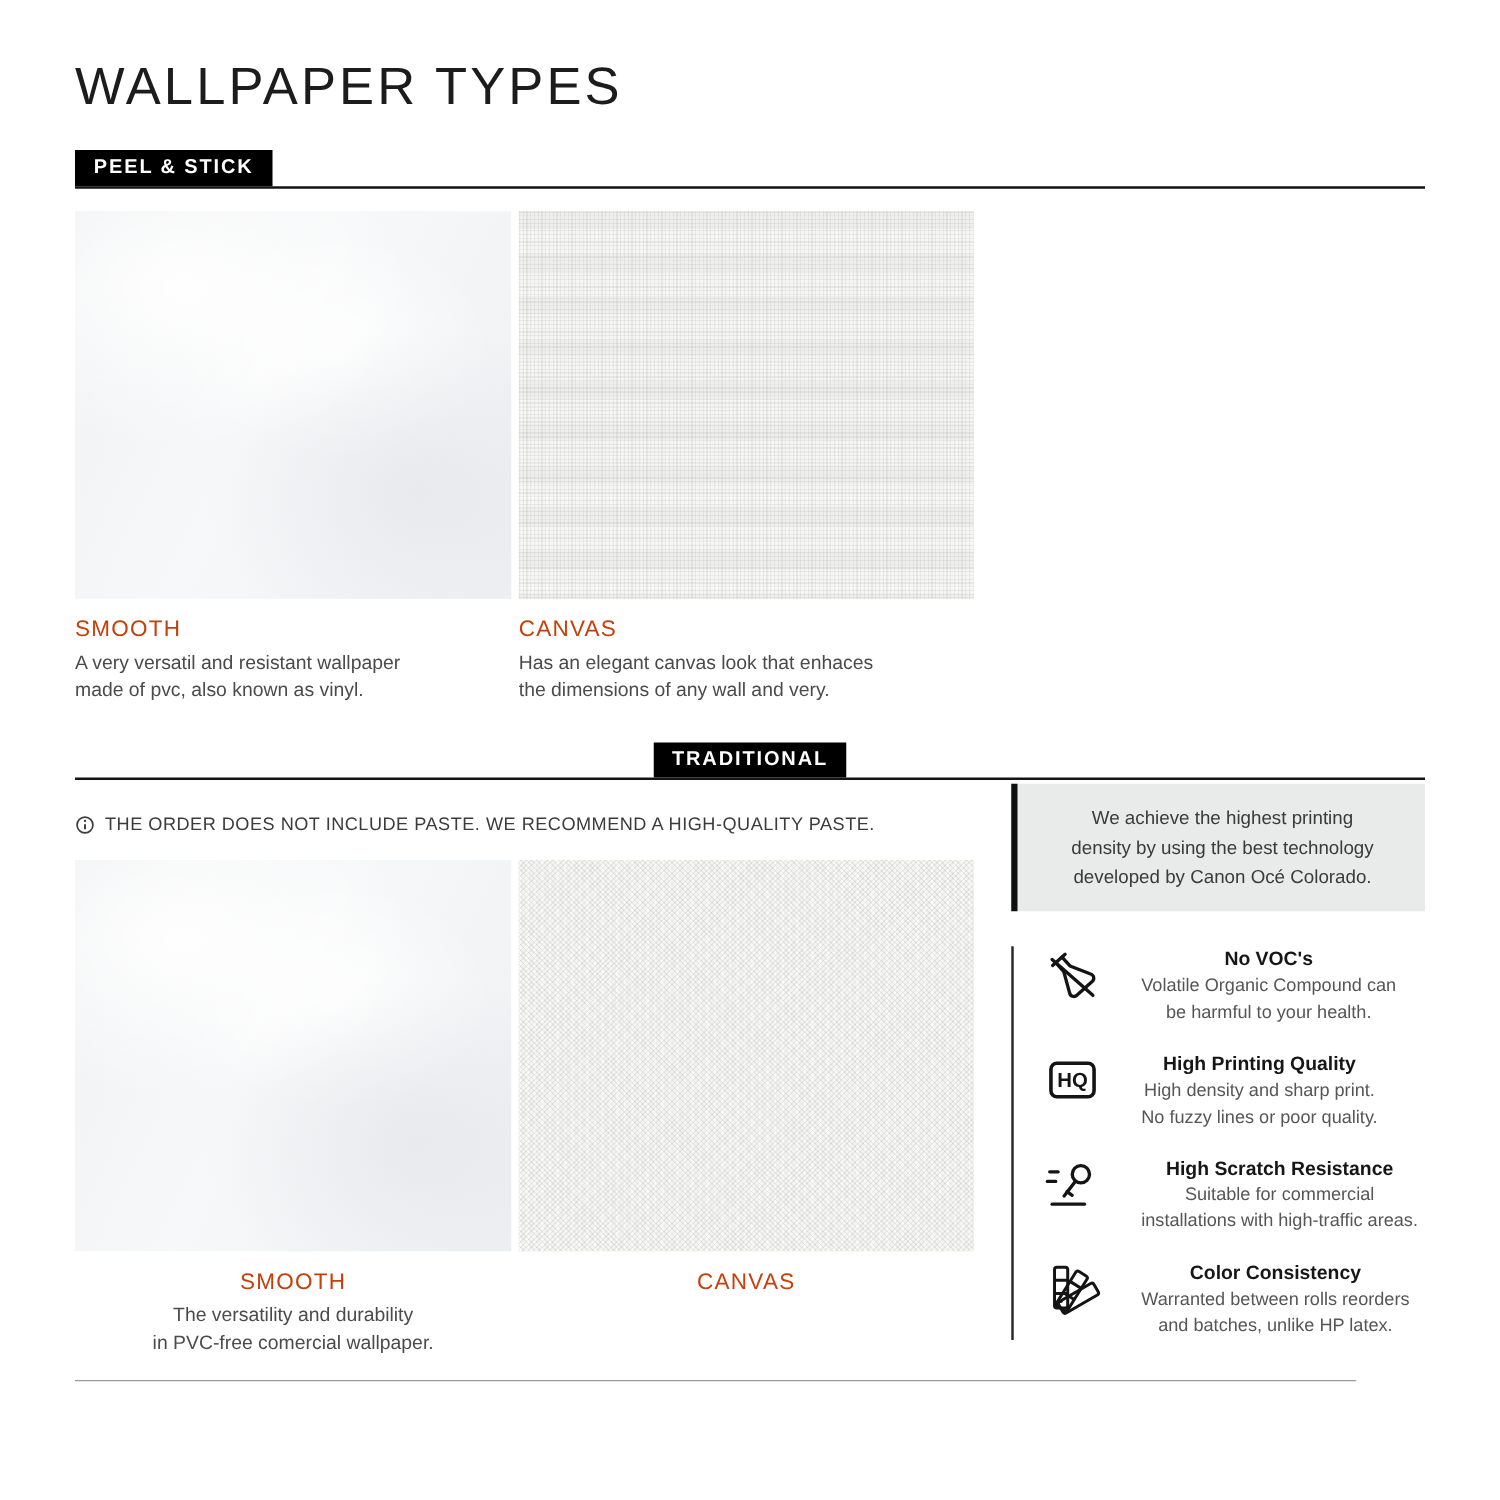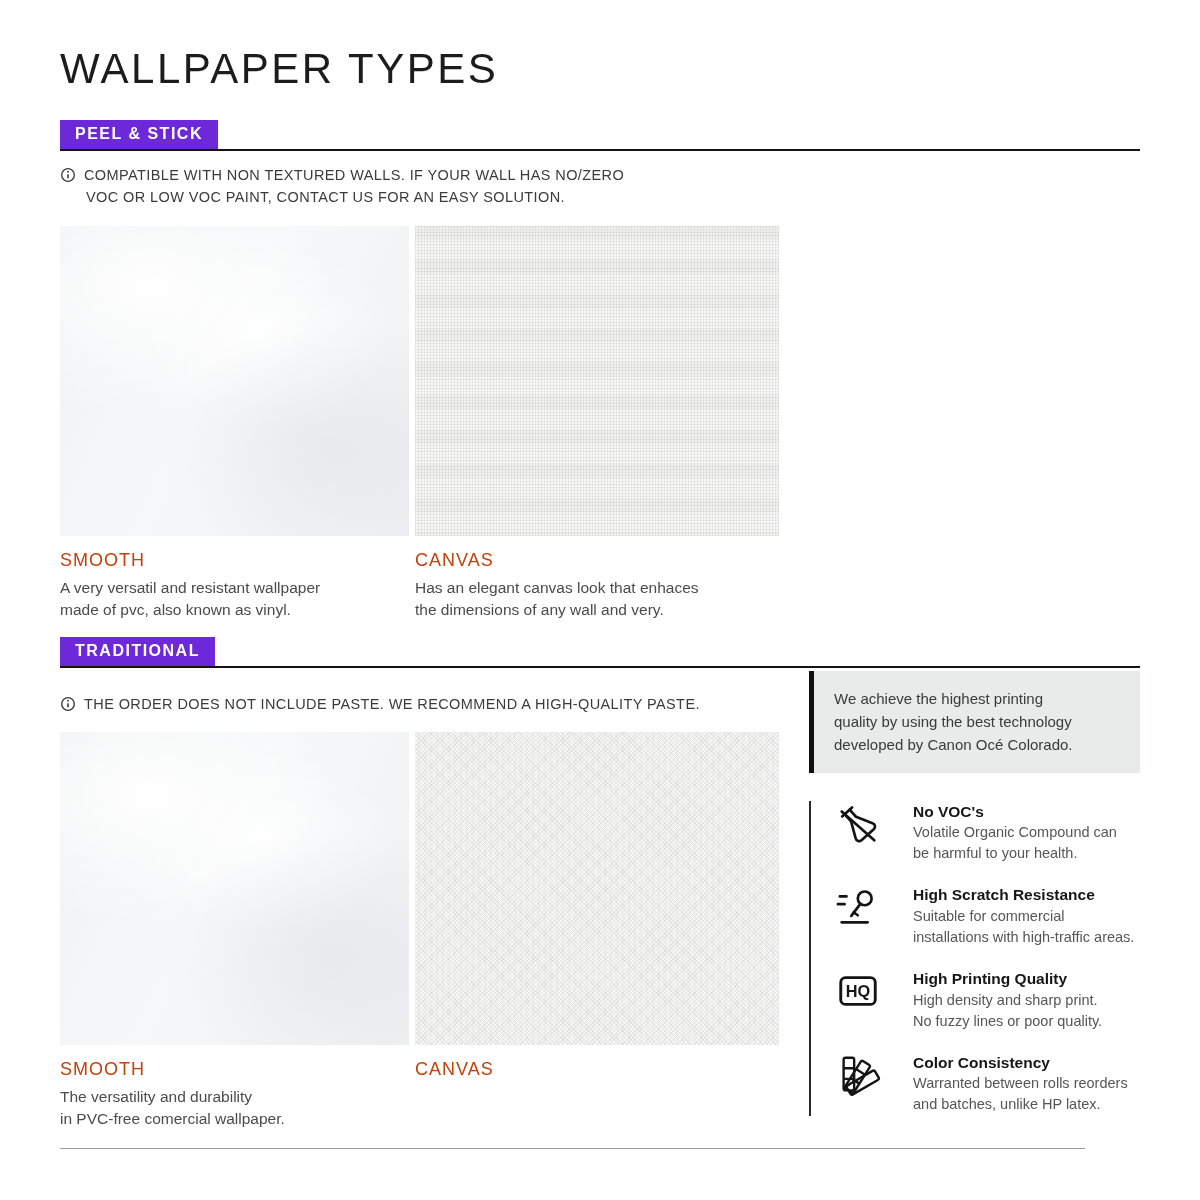--- a/index.html
+++ b/index.html
@@ -13,26 +13,26 @@
   
   .title-wrap{width:880px;text-align:left;}
   .main-title{
     margin:0;font-size:42px;font-weight:500;letter-spacing:2.5px;
     color:#1c1c1c;line-height:1.1;
   }
 
   
   .section-head{border-bottom:2.5px solid #141414;line-height:0;}
   .section-label{
-    display:inline-block;background:#6d28d9;color:#ffffff;
+    display:inline-block;background:#000000;color:#ffffff;
     font-size:16px;font-weight:700;letter-spacing:1.5px;
     padding:5px 15px 6px 15px;line-height:1.1;
   }
   .sec1{margin-top:28px;}
-  .sec2{margin-top:16px;}
+  .sec2{margin-top:30px;text-align:center;}
 
   
   .note{display:flex;gap:8px;margin-top:14px;color:#3b3b3b;}
   .note .txt{font-size:14.5px;letter-spacing:.4px;line-height:1.5;}
   .note .txt span{display:block;}
   .note .txt .l2{padding-left:2px;}
   .info-ic{flex:0 0 16px;margin-top:2px;}
 
   
   .grid3{display:grid;grid-template-columns:349px 364px 355px;column-gap:6px;margin-top:18px;}
@@ -104,33 +104,20 @@
 
   <div class="title-wrap">
     <h1 class="main-title">WALLPAPER TYPES</h1>
   </div>
 
   <div class="sec1">
     <div class="section-head">
       <span class="section-label">PEEL &amp; STICK</span>
     </div>
 
-    <div class="note">
-      <span class="info-ic">
-        <svg width="16" height="16" viewBox="0 0 24 24" fill="none" stroke="#3b3b3b">
-          <circle cx="12" cy="12" r="9.5" stroke-width="2"></circle>
-          <path d="M12 11v6" stroke-width="2.4"></path>
-          <circle cx="12" cy="7.2" r="1.4" fill="#3b3b3b" stroke="none"></circle>
-        </svg>
-      </span>
-      <span class="txt">
-        <span class="l1">COMPATIBLE WITH NON TEXTURED WALLS. IF YOUR WALL HAS NO/ZERO</span>
-        <span class="l2">VOC OR LOW VOC PAINT, CONTACT US FOR AN EASY SOLUTION.</span>
-      </span>
-    </div>
 
     <div class="grid3">
       <div class="cell">
         <div class="swatch tex-smooth"></div>
         <div class="sw-name">SMOOTH</div>
         <div class="sw-desc">A very versatil and resistant wallpaper
 made of pvc, also known as vinyl.</div>
       </div>
       <div class="cell">
         <div class="swatch tex-canvas"></div>
@@ -171,21 +158,21 @@
           </div>
           <div class="cell">
             <div class="swatch tall tex-canvas-rough"></div>
             <div class="sw-name">CANVAS</div>
           </div>
         </div>
       </div>
 
       <div class="trad-right">
         <div class="callout">We achieve the highest printing
-quality by using the best technology
+density by using the best technology
 developed by Canon Océ Colorado.</div>
 
         <div class="features">
 
           <div class="feature">
             <span class="f-icon">
               <svg width="46" height="46" viewBox="0 0 48 48" fill="none" stroke="#141414" stroke-width="2.8" stroke-linecap="round" stroke-linejoin="round">
                 <g transform="rotate(-42 24 24)">
                   <path d="M20.5 7v10L12.2 33.5a3.6 3.6 0 0 0 3.2 5.5h17.2a3.6 3.6 0 0 0 3.2-5.5L27.5 17V7"></path>
                   <path d="M17 7h14"></path>
@@ -195,46 +182,46 @@
             </span>
             <div>
               <div class="f-title">No VOC's</div>
               <div class="f-desc">Volatile Organic Compound can
 be harmful to your health.</div>
             </div>
           </div>
 
           <div class="feature">
             <span class="f-icon">
+              <svg width="46" height="46" viewBox="0 0 48 48" fill="none" stroke="#141414" stroke-width="3">
+                <rect x="6" y="10" width="36" height="28" rx="5"></rect>
+                <text x="24" y="30" text-anchor="middle" font-size="17" font-weight="700" font-family="'Liberation Sans',sans-serif" fill="#141414" stroke="none">HQ</text>
+              </svg>
+            </span>
+            <div>
+              <div class="f-title">High Printing Quality</div>
+              <div class="f-desc">High density and sharp print.
+No fuzzy lines or poor quality.</div>
+            </div>
+          </div>
+
+          <div class="feature">
+            <span class="f-icon">
               <svg width="46" height="46" viewBox="0 0 48 48" fill="none" stroke="#141414" stroke-width="2.8" stroke-linecap="round" stroke-linejoin="round">
                 <circle cx="31" cy="15" r="7.2"></circle>
                 <path d="M26.5 20.8 17 33.2"></path>
                 <path d="M19.5 29.5l4.2 3.1"></path>
                 <path d="M5 13h7M3 21h7"></path>
                 <path d="M7 40h27"></path>
               </svg>
             </span>
             <div>
               <div class="f-title">High Scratch Resistance</div>
               <div class="f-desc">Suitable for commercial
 installations with high-traffic areas.</div>
-            </div>
-          </div>
-
-          <div class="feature">
-            <span class="f-icon">
-              <svg width="46" height="46" viewBox="0 0 48 48" fill="none" stroke="#141414" stroke-width="3">
-                <rect x="6" y="10" width="36" height="28" rx="5"></rect>
-                <text x="24" y="30" text-anchor="middle" font-size="17" font-weight="700" font-family="'Liberation Sans',sans-serif" fill="#141414" stroke="none">HQ</text>
-              </svg>
-            </span>
-            <div>
-              <div class="f-title">High Printing Quality</div>
-              <div class="f-desc">High density and sharp print.
-No fuzzy lines or poor quality.</div>
             </div>
           </div>
 
           <div class="feature">
             <span class="f-icon">
               <svg width="46" height="46" viewBox="0 0 48 48" fill="none" stroke="#141414" stroke-width="2.5" stroke-linejoin="round">
                 <rect x="9" y="6" width="11" height="34" rx="2"></rect>
                 <path d="M9 17h11M9 28h11"></path>
                 <circle cx="14.5" cy="34.5" r="1.3" fill="#141414" stroke="none"></circle>
                 <g transform="rotate(32 14 40)">

